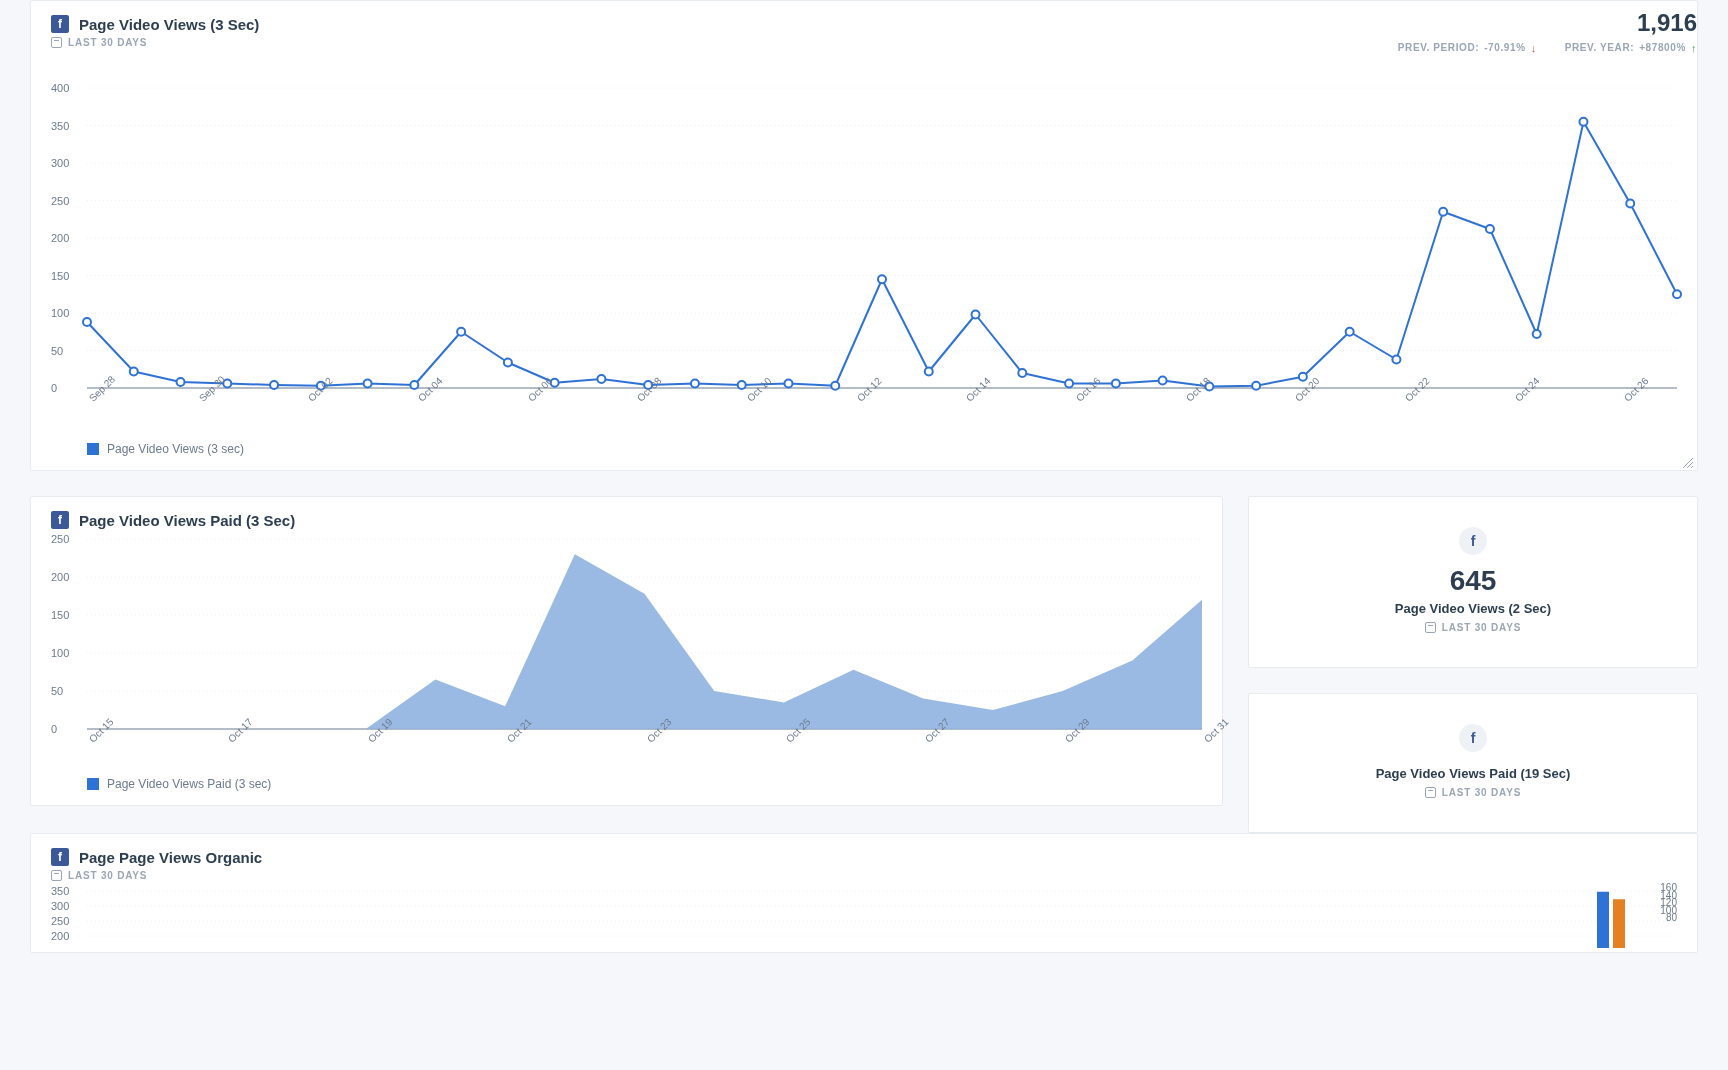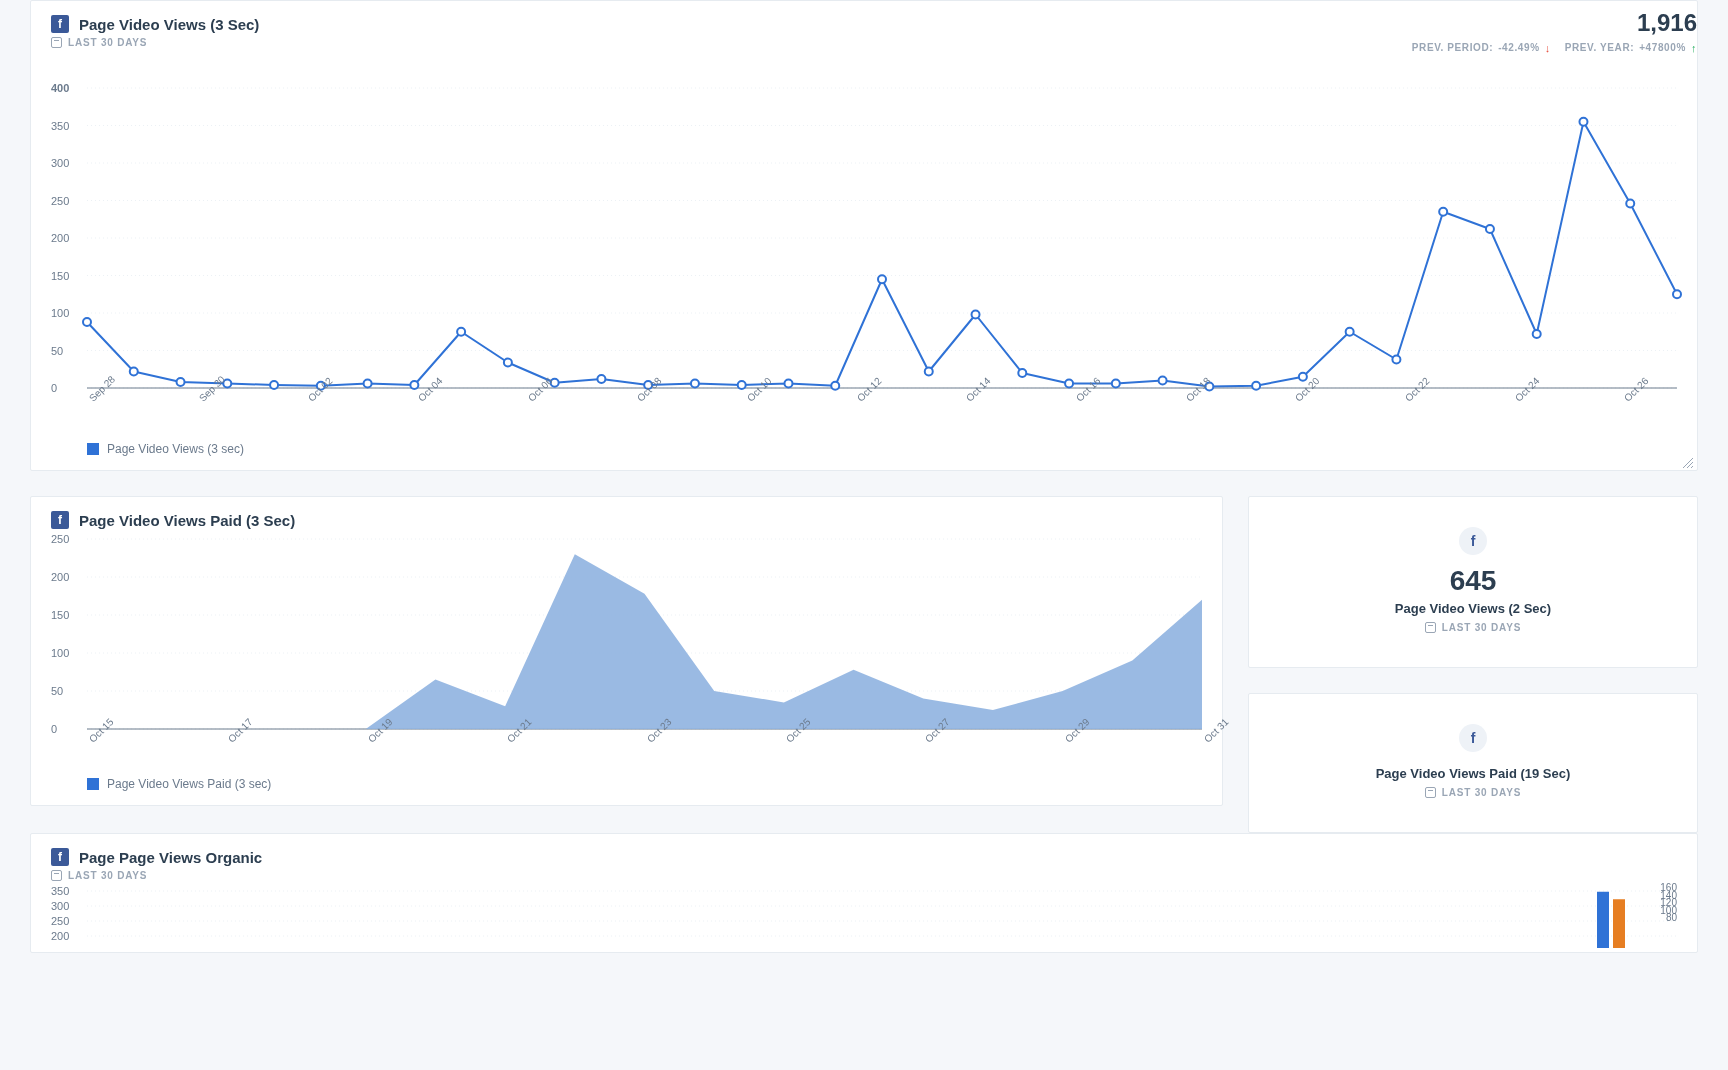--- a/index.html
+++ b/index.html
@@ -8,21 +8,21 @@
 .panel{background:#fff;border:1px solid #e6ebf0;border-radius:2px;margin-bottom:25px;position:relative}
 .panel-head{padding:14px 20px 4px}
 .panel-title-row{display:flex;align-items:center;gap:10px}
 .fb-badge{width:18px;height:18px;background:#3b5998;color:#fff;font-weight:700;font-size:12px;border-radius:2px;display:flex;align-items:center;justify-content:center;font-family:Arial}
 .panel-title{font-size:15px;font-weight:600;color:#2c3e50}
 .range-row{display:flex;align-items:center;gap:6px;margin-top:4px;color:#9aa6b5;font-size:10px;letter-spacing:.8px;font-weight:600}
 .cal-icon{width:11px;height:11px;border:1.2px solid #9aa6b5;border-radius:2px;position:relative}
 .cal-icon::before{content:"";position:absolute;left:2px;right:2px;top:2px;height:1px;background:#9aa6b5}
 .kpi-block{position:absolute;left:0;right:0;top:8px;text-align:right}
 .kpi-val{font-size:24px;font-weight:700;color:#2c3e50}
-.kpi-sub{font-size:10px;letter-spacing:.6px;color:#9aa6b5;font-weight:600;display:inline-flex;gap:14px;margin-top:2px}
+.kpi-sub{font-size:10px;letter-spacing:.6px;color:#9aa6b5;font-weight:600;display:inline-flex;gap:28px;margin-top:2px}
 .delta{display:inline-flex;align-items:center;gap:5px}
 .arrow{font-size:11px}
 .down{color:#e74c3c}
 .up{color:#27ae60}
 .subtle{color:#9aa6b5}
 .chart-wrap{position:relative;padding:6px 20px 14px 56px}
 .plot{position:relative}
 .axis{stroke:#6b7a8c;stroke-width:1}
 .ytick{position:absolute;left:-36px;font-size:11px;color:#6b7a8c;transform:translateY(-50%)}
 .xtick{position:absolute;font-size:10px;color:#6b7a8c;transform:rotate(-45deg);transform-origin:left top;white-space:nowrap}
@@ -59,42 +59,42 @@
       <div class="range-row">
         <span class="cal-icon"></span>
         <span>LAST 30 DAYS</span>
       </div>
     </div>
     <div class="kpi-block">
       <div class="kpi-val">1,916</div>
       <div class="kpi-sub">
         <span class="delta">
           <span class="subtle">PREV. PERIOD:</span>
-          <span class="subtle">-42.49%</span>
+          <span class="subtle">-70.91%</span>
           <span class="arrow down">↓</span>
         </span>
         <span class="delta">
           <span class="subtle">PREV. YEAR:</span>
-          <span class="subtle">+47800%</span>
+          <span class="subtle">+87800%</span>
           <span class="arrow up">↑</span>
         </span>
       </div>
     </div>
 
     <div class="chart-wrap" style="margin-top:30px">
       <div class="plot" id="plot1" style="height:300px">
           <div class="ytick" style="top: 300px;">0</div>
           <div class="ytick" style="top: 262.5px;">50</div>
           <div class="ytick" style="top: 225px;">100</div>
           <div class="ytick" style="top: 187.5px;">150</div>
           <div class="ytick" style="top: 150px;">200</div>
           <div class="ytick" style="top: 112.5px;">250</div>
           <div class="ytick" style="top: 75px;">300</div>
           <div class="ytick" style="top: 37.5px;">350</div>
-          <div class="ytick" style="top: 0px; font-weight: bold;">400</div>
+          <div class="ytick" style="top: 0px;">400</div>
           <svg width="1590" height="300" style="position:absolute;left:0;top:0;overflow:visible">
             <line class="h" x1="0" y1="300" x2="1590" y2="300" stroke="#ecf1f5" stroke-dasharray="1 3"></line>
             <line class="h" x1="0" y1="262.5" x2="1590" y2="262.5" stroke="#ecf1f5" stroke-dasharray="1 3"></line>
             <line class="h" x1="0" y1="225" x2="1590" y2="225" stroke="#ecf1f5" stroke-dasharray="1 3"></line>
             <line class="h" x1="0" y1="187.5" x2="1590" y2="187.5" stroke="#ecf1f5" stroke-dasharray="1 3"></line>
             <line class="h" x1="0" y1="150" x2="1590" y2="150" stroke="#ecf1f5" stroke-dasharray="1 3"></line>
             <line class="h" x1="0" y1="112.5" x2="1590" y2="112.5" stroke="#ecf1f5" stroke-dasharray="1 3"></line>
             <line class="h" x1="0" y1="75" x2="1590" y2="75" stroke="#ecf1f5" stroke-dasharray="1 3"></line>
             <line class="h" x1="0" y1="37.5" x2="1590" y2="37.5" stroke="#ecf1f5" stroke-dasharray="1 3"></line>
             <line class="h" x1="0" y1="0" x2="1590" y2="0" stroke="#ecf1f5" stroke-dasharray="1 3"></line>

